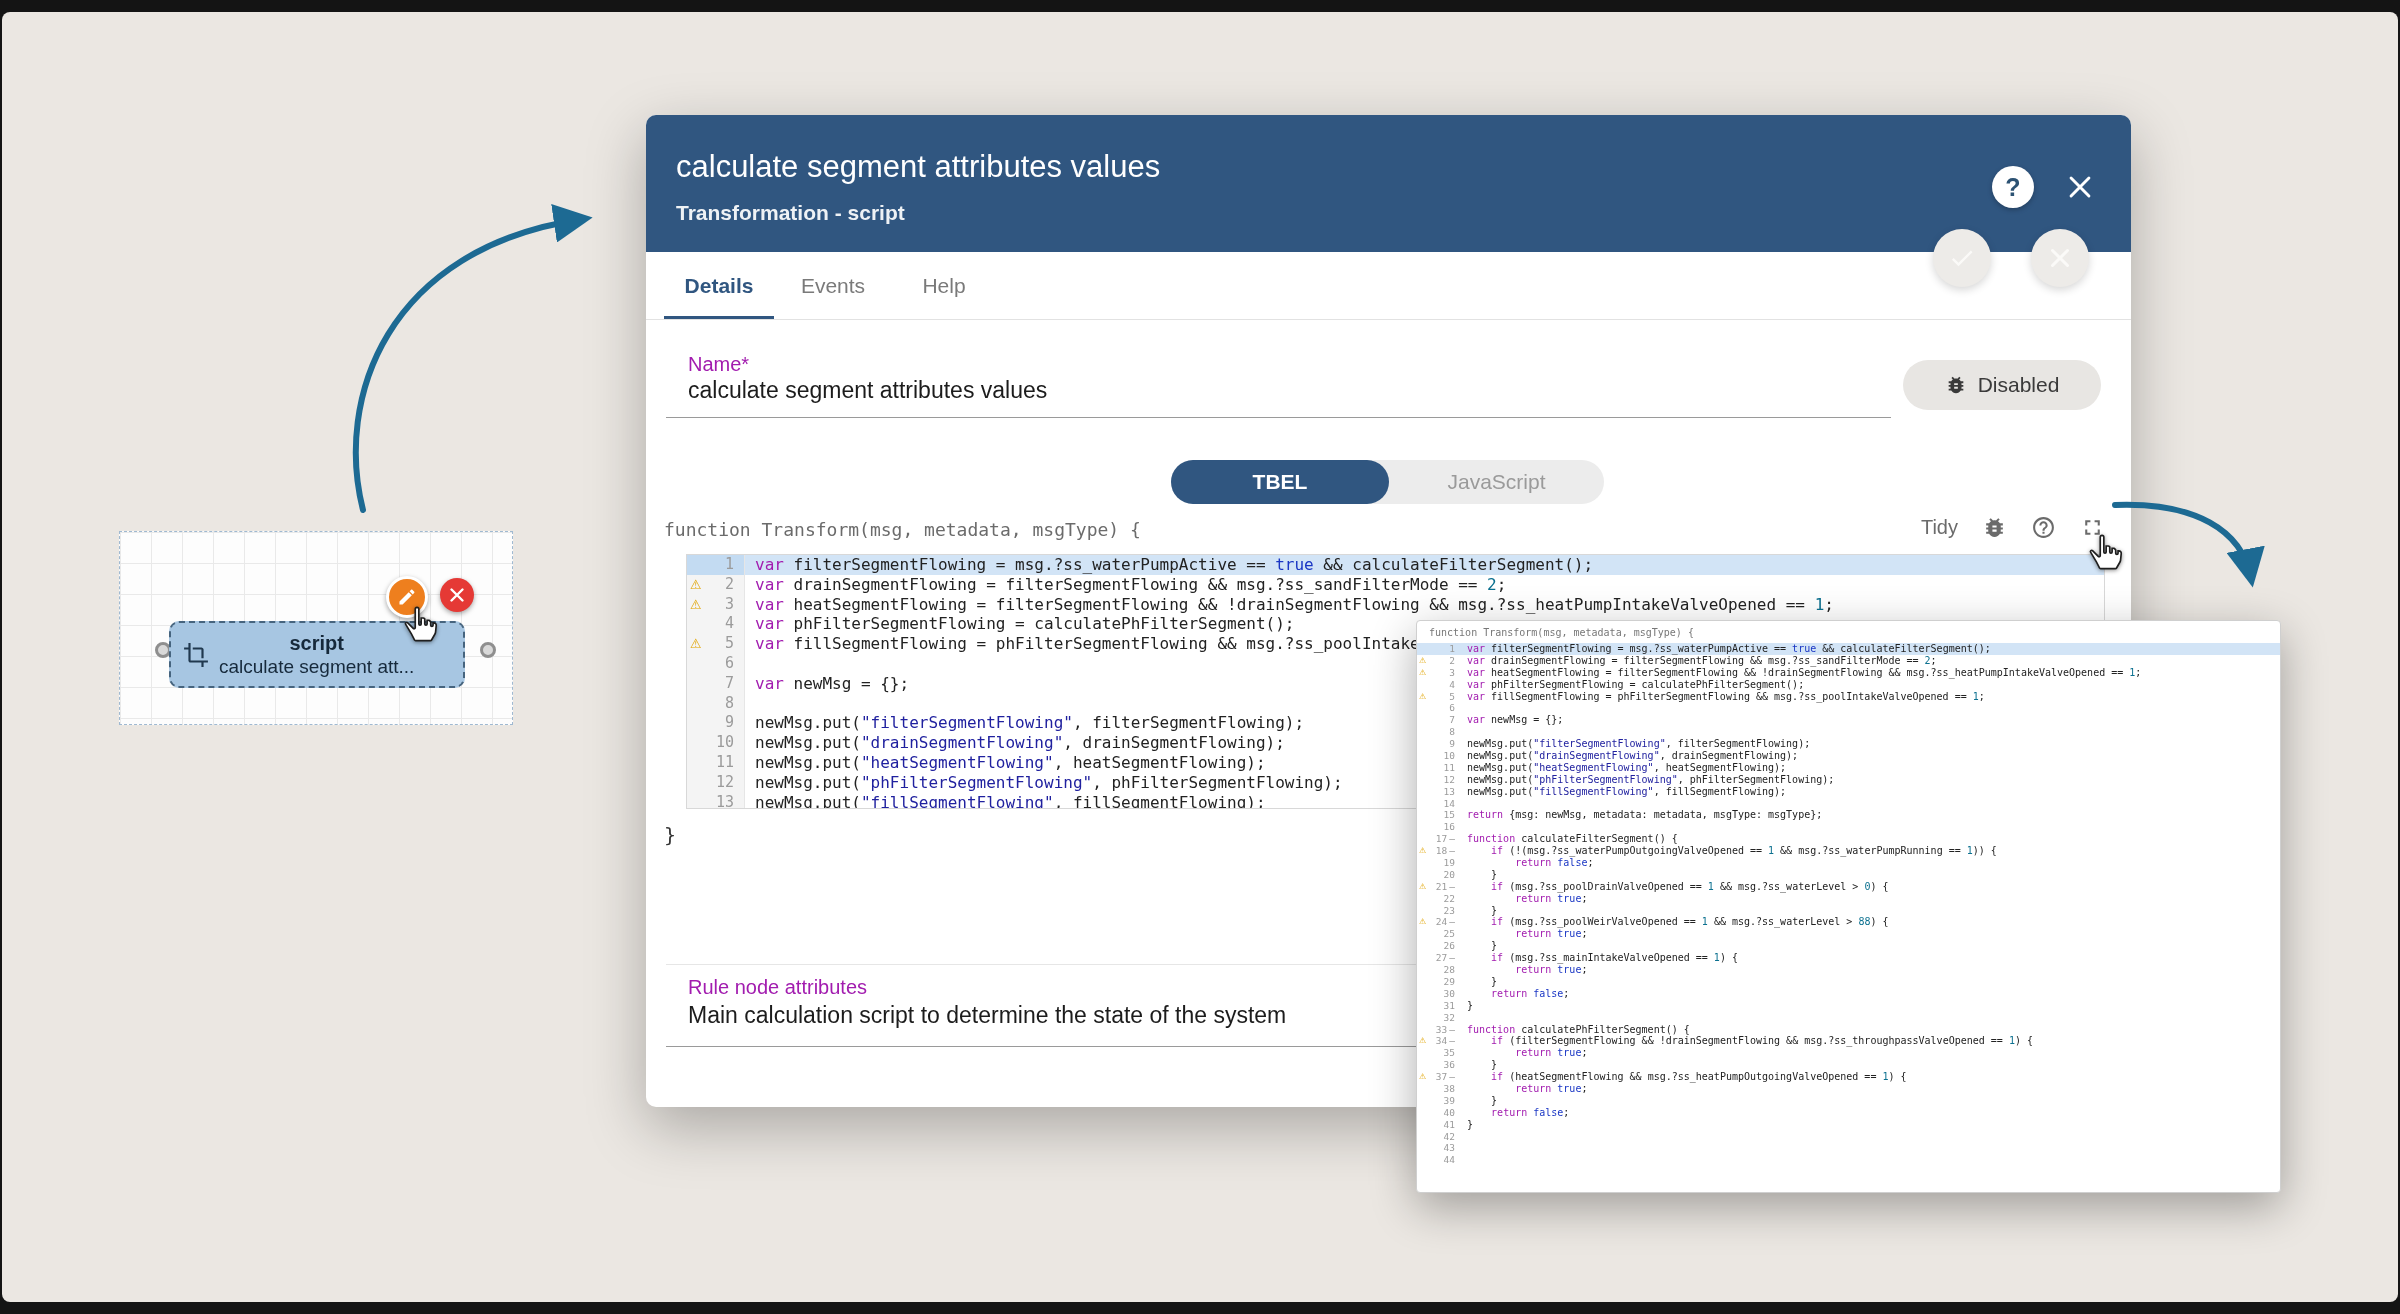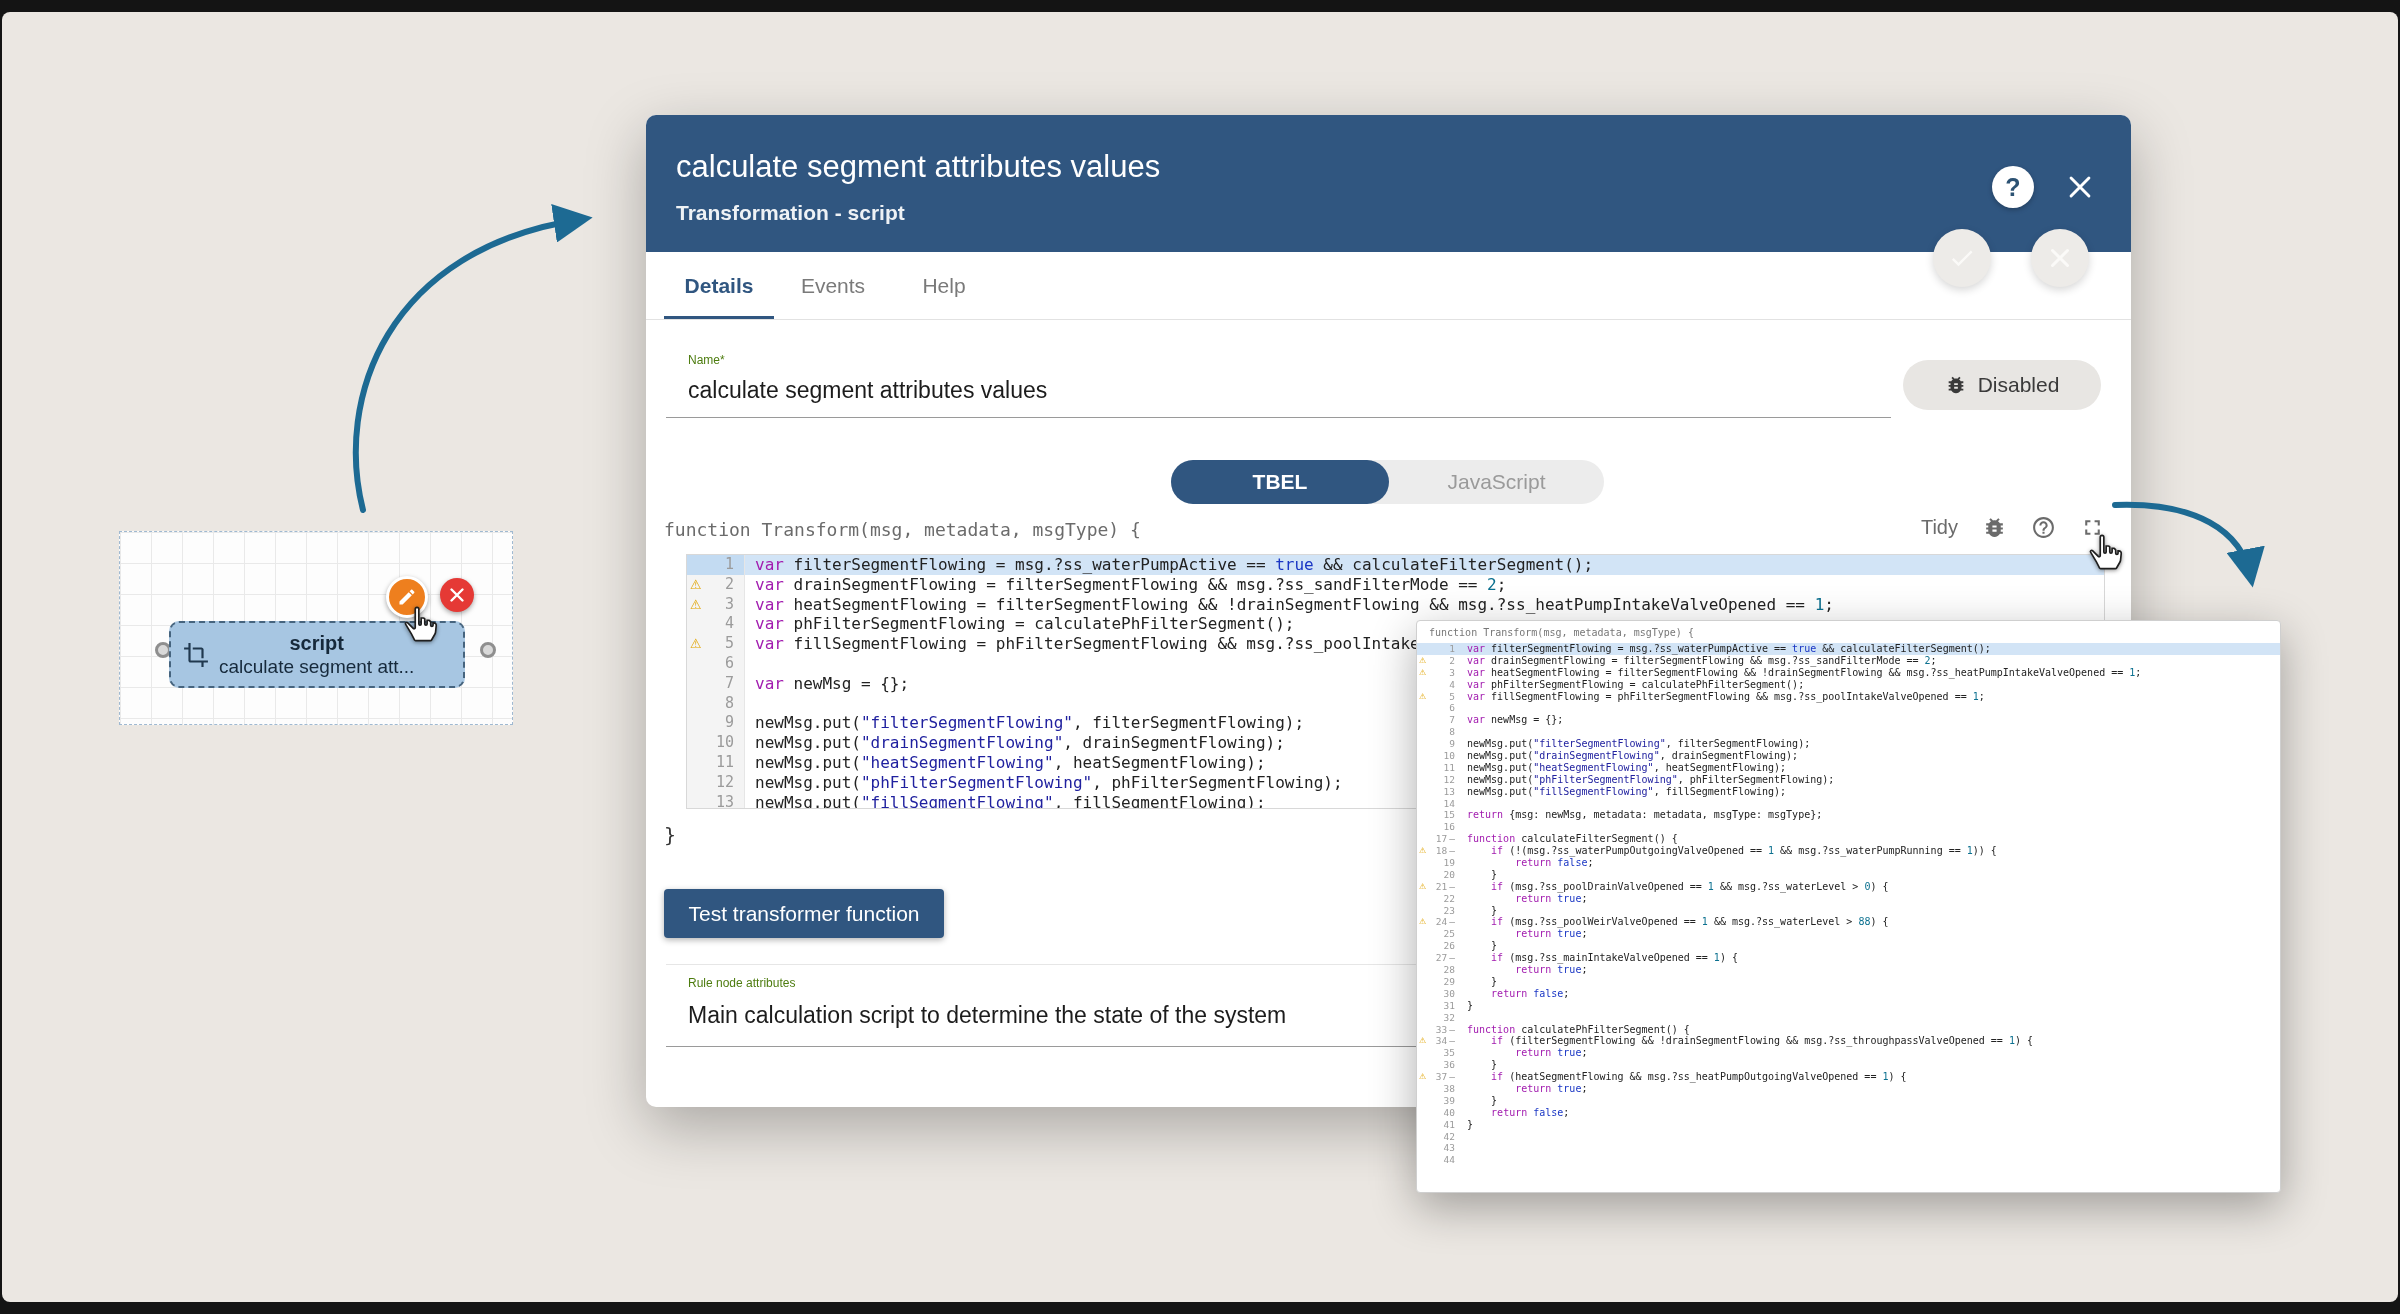--- a/index.html
+++ b/index.html
@@ -33,21 +33,21 @@
   .ghost-check{left:1287px;top:114px;}
   .ghost-x{left:1385px;top:114px;}
 
   .tabs{position:absolute;left:18px;top:137px;height:67px;display:flex;}
   .tab{height:67px;display:flex;align-items:center;justify-content:center;font-size:21px;font-weight:500;color:#7a7a7a;cursor:pointer;}
   .tab.t1{width:110px;font-weight:bold;}.tab.t2{width:118px;}.tab.t3{width:104px;}
   .tab.active{color:#305680;}
   .tab-underline{position:absolute;left:18px;top:201px;width:110px;height:3px;background:#305680;}
   .tabs-divider{position:absolute;left:0;top:204px;width:1485px;height:1px;background:#e2e2e2;}
 
-  .field-label{position:absolute;font-size:12px;color:#4d7c0f;}
+  .field-label{position:absolute;font-size:20px;color:#a21caf;}
   .name-label{left:42px;top:238px;}
   .field-input{position:absolute;border:none;outline:none;background:transparent;font-family:"Liberation Sans",sans-serif;font-size:23px;color:#1c1c1c;}
   .name-input{left:42px;top:262px;width:1150px;}
   .field-underline{position:absolute;height:1px;background:#9a9a9a;}
   .name-underline{left:20px;top:302px;width:1225px;}
 
   .disabled-chip{position:absolute;left:1257px;top:245px;width:198px;height:50px;border-radius:25px;background:#e8e6e3;display:flex;align-items:center;justify-content:center;gap:11px;font-size:21px;color:#3a3a3a;cursor:pointer;}
 
   .lang-toggle{position:absolute;left:525px;top:338px;width:433px;height:44px;background:#ececec;border-radius:22px;display:flex;margin-top:7px;}
   .seg{display:flex;align-items:center;justify-content:center;font-size:21px;cursor:pointer;}
@@ -205,21 +205,20 @@
       <div class="ed-row"><div class="ed-gutter"><span>7</span></div><div class="ed-code"><span class="kw">var</span> newMsg = {};</div></div>
       <div class="ed-row"><div class="ed-gutter"><span>8</span></div><div class="ed-code"></div></div>
       <div class="ed-row"><div class="ed-gutter"><span>9</span></div><div class="ed-code">newMsg.put(<span class="str">"filterSegmentFlowing"</span>, filterSegmentFlowing);</div></div>
       <div class="ed-row"><div class="ed-gutter"><span>10</span></div><div class="ed-code">newMsg.put(<span class="str">"drainSegmentFlowing"</span>, drainSegmentFlowing);</div></div>
       <div class="ed-row"><div class="ed-gutter"><span>11</span></div><div class="ed-code">newMsg.put(<span class="str">"heatSegmentFlowing"</span>, heatSegmentFlowing);</div></div>
       <div class="ed-row"><div class="ed-gutter"><span>12</span></div><div class="ed-code">newMsg.put(<span class="str">"phFilterSegmentFlowing"</span>, phFilterSegmentFlowing);</div></div>
       <div class="ed-row"><div class="ed-gutter"><span>13</span></div><div class="ed-code">newMsg.put(<span class="str">"fillSegmentFlowing"</span>, fillSegmentFlowing);</div></div>
     </div>
   <div class="fn-close">}</div>
 
-  <button class="test-btn">Test transformer function</button>
 
   <div class="desc-divider"></div>
   <div class="field-label desc-label">Rule node attributes</div>
   <input class="field-input desc-input" readonly="" value="Main calculation script to determine the state of the system" style="">
   <div class="field-underline desc-underline"></div>
 </div>
 
 <div class="popup">
   <div class="popup-header">function Transform(msg, metadata, msgType) {</div>
   <div class="popup-editor" id="popup-editor">

